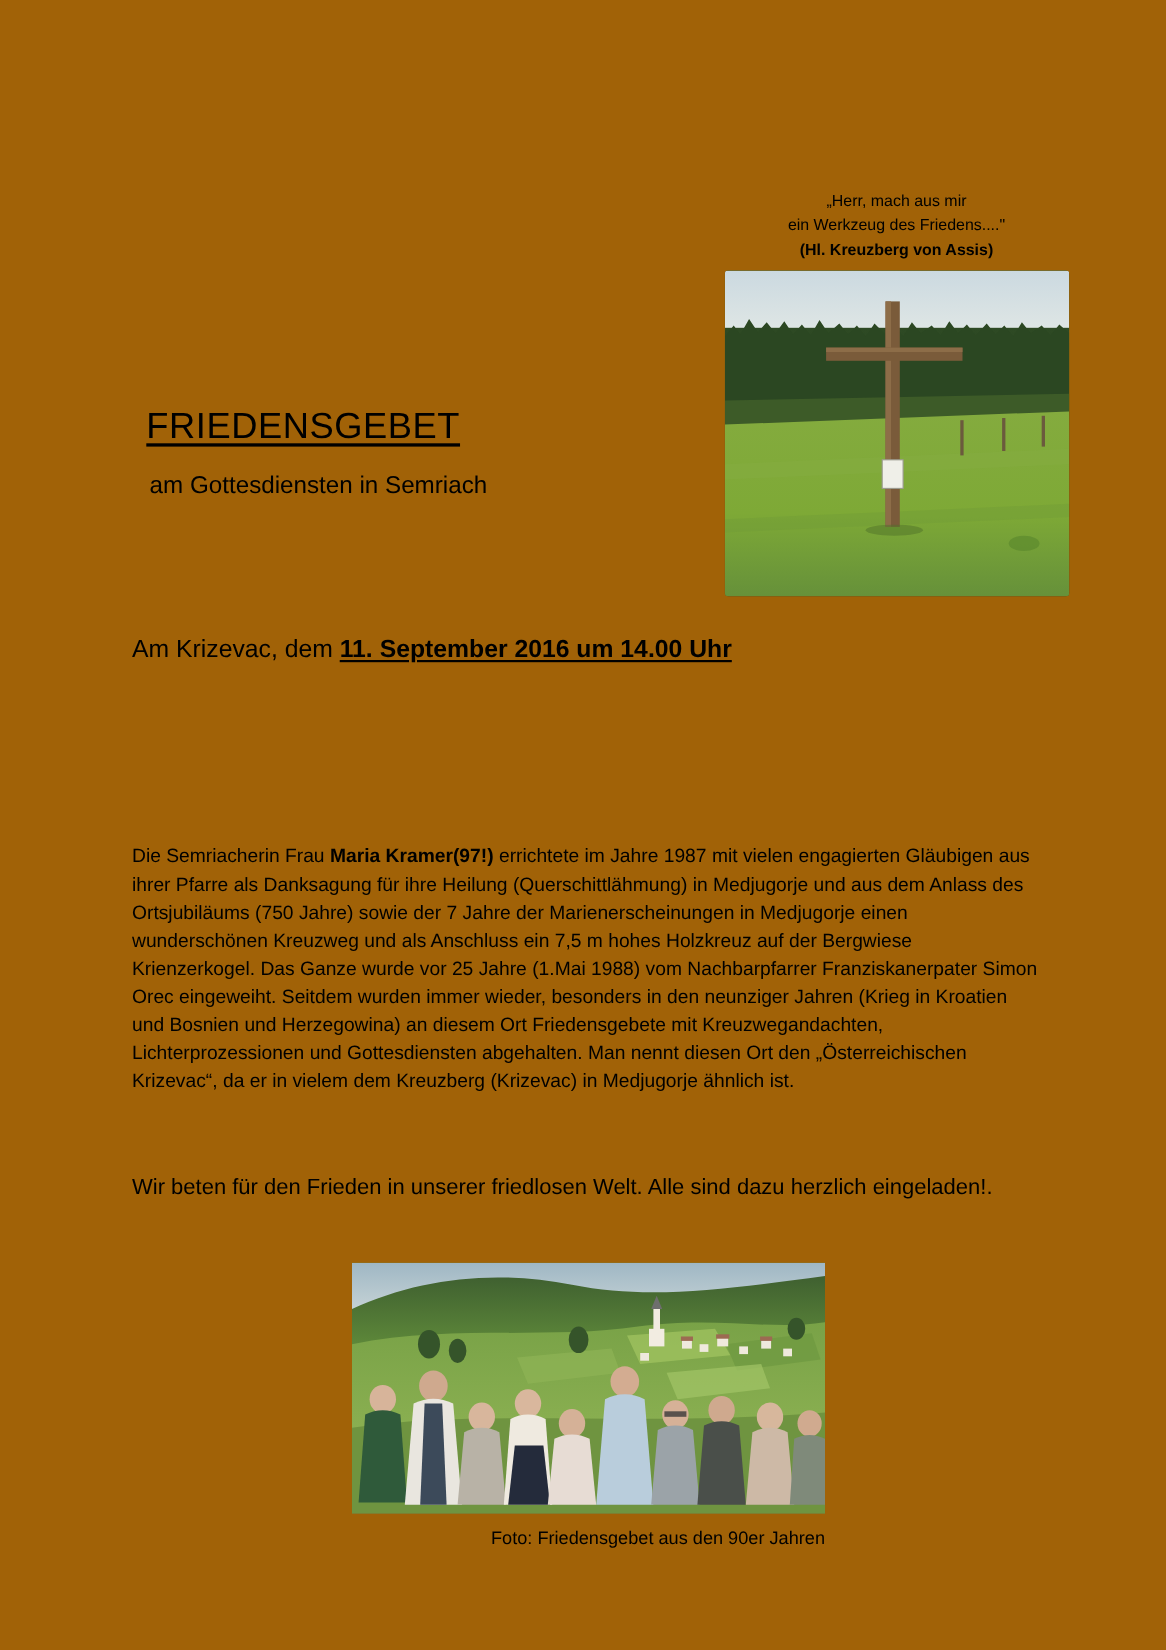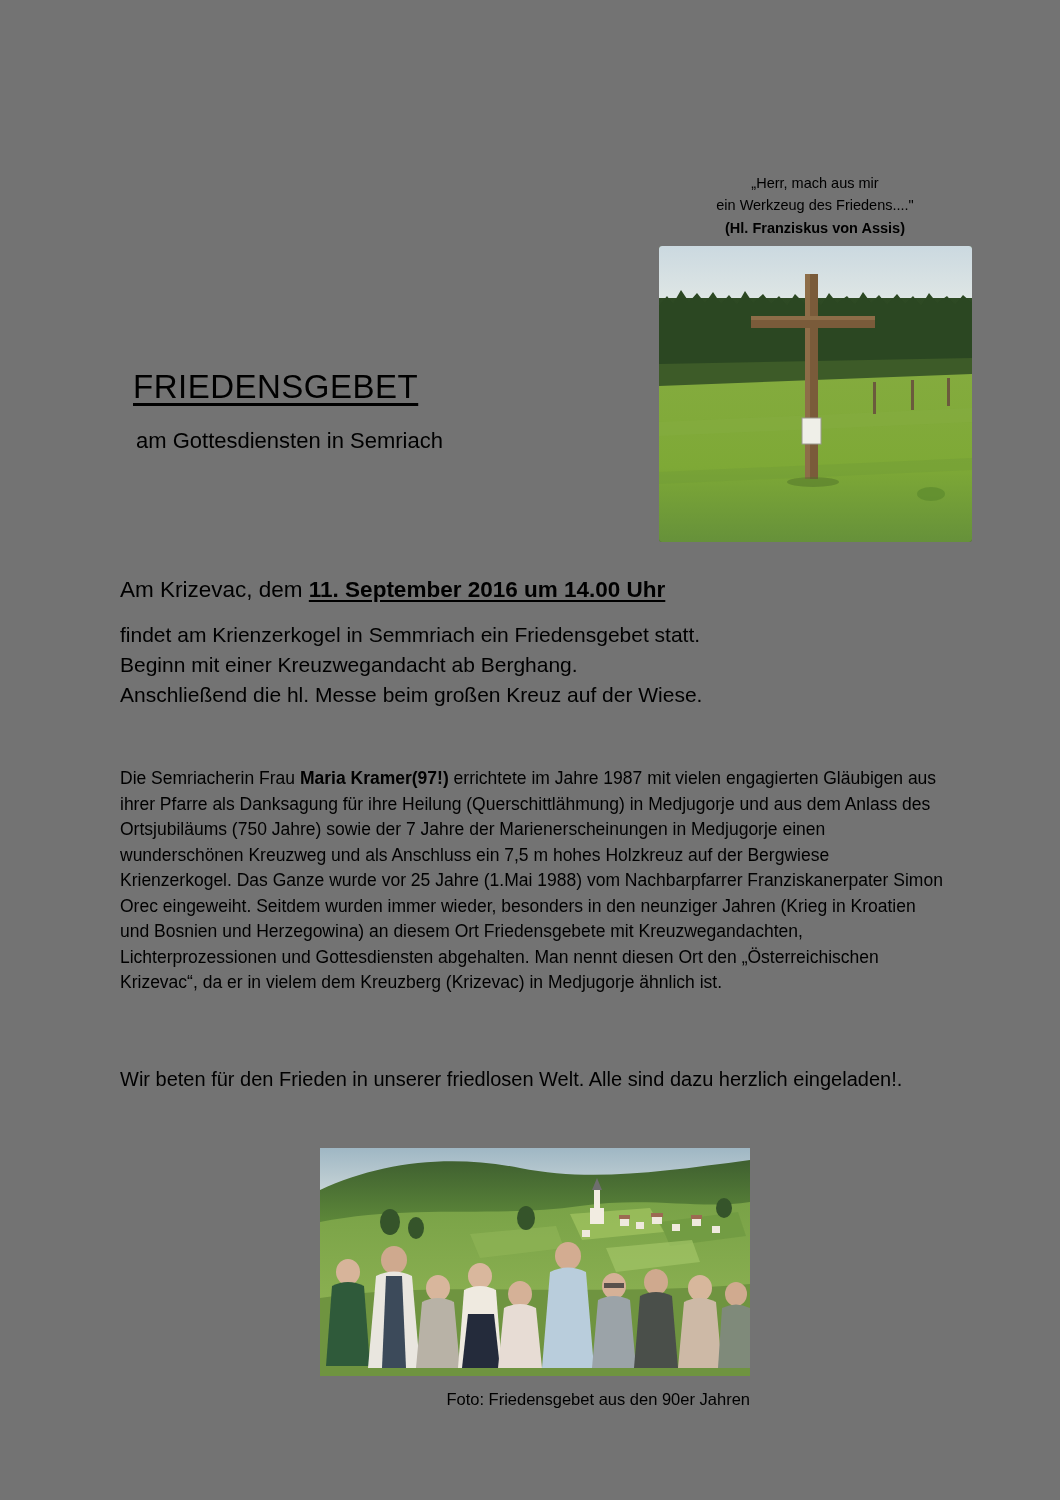--- a/index.html
+++ b/index.html
@@ -12,21 +12,21 @@
     height: 1500px;
     position: relative;
     font-family: "Liberation Sans", sans-serif;
     color: #000000;
     overflow: hidden;
   }
 
   .page {
     position: absolute;
     inset: 0;
-    background: #737373;
+    background: #a16207;
   }
 
   
   .quote-block {
     position: absolute;
     left: 660px;
     top: 172px;
     width: 310px;
     text-align: center;
     font-family: "Liberation Sans", sans-serif;
@@ -144,21 +144,21 @@
   }
 </style>
 </head>
 <body>
 
 <div class="page">
 
   <div class="quote-block">
     <div>„Herr, mach aus mir</div>
     <div>ein Werkzeug des Friedens...."</div>
-    <div class="line3">(Hl. Franziskus von Assis)</div>
+    <div class="line3">(Hl. Kreuzberg von Assis)</div>
   </div>
 
   <div class="cross-photo">
     <svg viewBox="0 0 313 296" preserveAspectRatio="none">
       <defs>
         <linearGradient id="skyg" x1="0" y1="0" x2="0" y2="1">
           <stop offset="0%" stop-color="#cbd9e0"></stop>
           <stop offset="100%" stop-color="#e3e9e6"></stop>
         </linearGradient>
         <linearGradient id="meadowg" x1="0" y1="0" x2="0" y2="1">
@@ -203,23 +203,20 @@
   </div>
 
   <div class="title-main">FRIEDENSGEBET</div>
   <div class="title-sub">am Gottesdiensten in Semriach</div>
 
   <div class="date-line">
     <span>Am Krizevac, dem</span>
     <span class="bold-underline">11. September  2016  um 14.00 Uhr</span>
   </div>
 
-  <div class="intro" style="white-space: pre-line;">findet  am Krienzerkogel  in Semmriach ein Friedensgebet  statt.
-Beginn mit einer Kreuzwegandacht  ab Berghang.
-Anschließend  die hl. Messe beim großen Kreuz auf der Wiese.</div>
 
   <div class="body-text">
     <span>Die Semriacherin Frau </span><b>Maria Kramer(97!)</b><span> errichtete im Jahre 1987 mit vielen engagierten Gläubigen aus ihrer Pfarre als Danksagung für ihre Heilung (Querschittlähmung) in Medjugorje und aus dem Anlass des Ortsjubiläums (750 Jahre) sowie der 7 Jahre der Marienerscheinungen in Medjugorje einen wunderschönen Kreuzweg und als Anschluss ein 7,5 m hohes Holzkreuz auf der Bergwiese Krienzerkogel. Das Ganze wurde vor 25 Jahre (1.Mai 1988) vom Nachbarpfarrer Franziskanerpater Simon Orec eingeweiht. Seitdem wurden immer wieder, besonders in den neunziger Jahren (Krieg in Kroatien und Bosnien und Herzegowina) an diesem Ort Friedensgebete mit Kreuzwegandachten, Lichterprozessionen und Gottesdiensten abgehalten. Man nennt diesen Ort den „Österreichischen Krizevac“, da er in vielem dem Kreuzberg (Krizevac) in Medjugorje ähnlich ist.</span>
   </div>
 
   <div class="closing"> Wir beten für den Frieden in unserer  friedlosen  Welt. Alle sind dazu herzlich eingeladen!.</div>
 
   <div class="group-photo">
     <svg viewBox="0 0 430 228" preserveAspectRatio="none">
       <defs>

